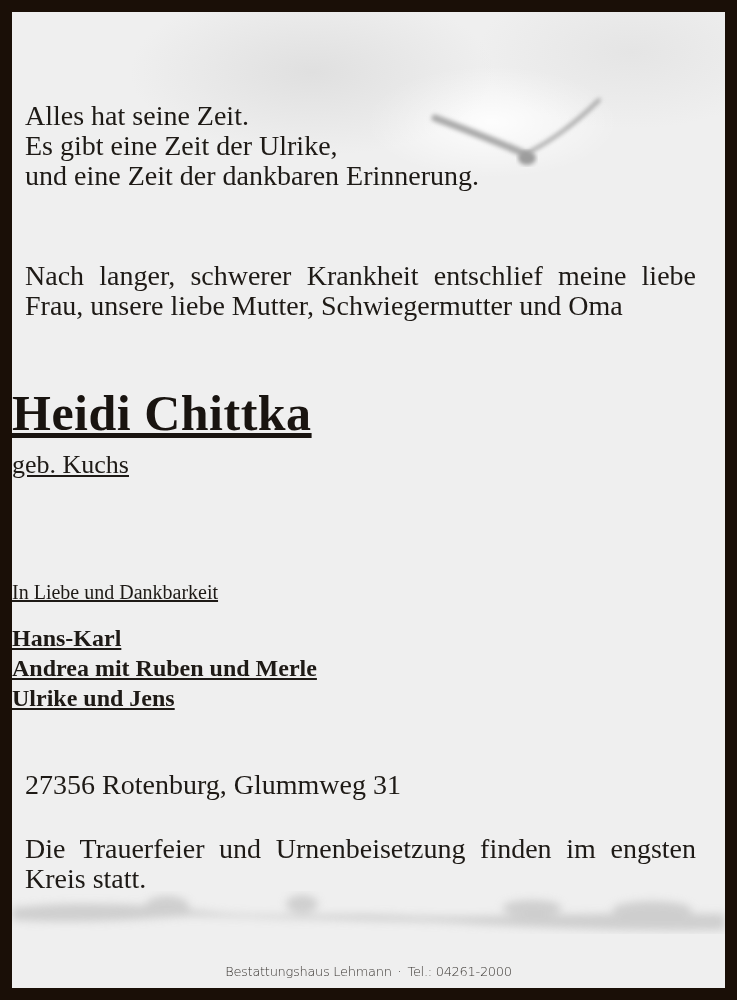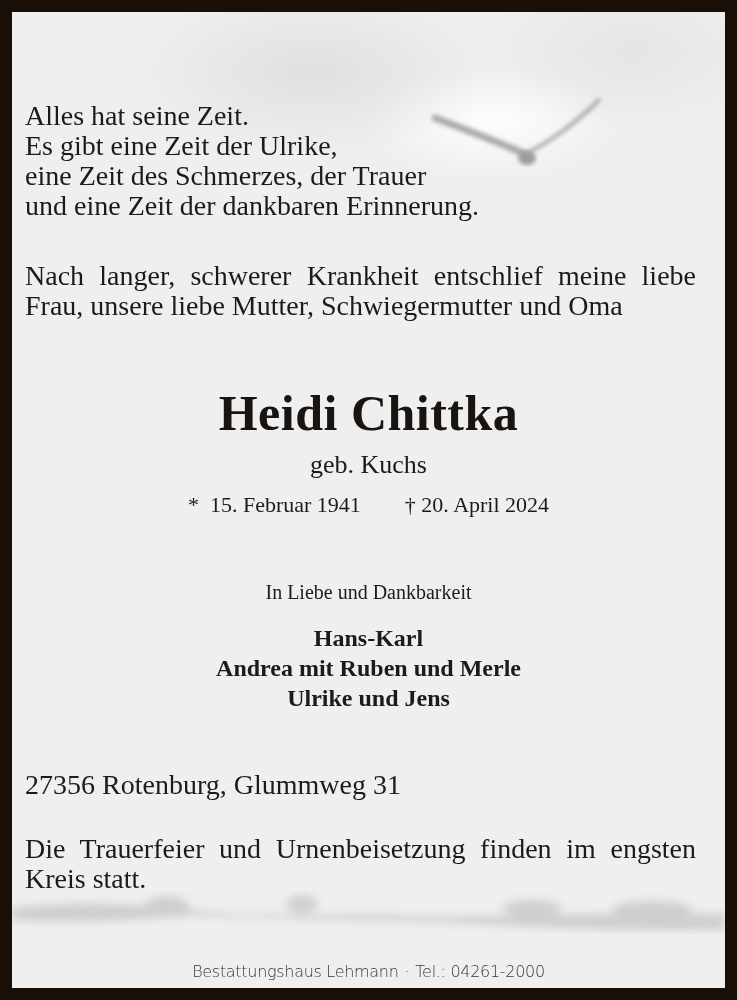--- a/index.html
+++ b/index.html
@@ -34,38 +34,38 @@
     }
     .text-block {
       position: absolute;
       left: 13px; width: 671px;
       font-size: 28px; line-height: 30px;
     }
     .poem { top: 89px; }
     .intro { top: 249px; text-align: justify; text-align-last: left; }
     .intro .line1 { display: block; text-align: justify; text-align-last: justify; }
     .center {
-      position: absolute; left: 0; width: 713px; text-align: center;
+      position: absolute; left: 0; width: 713px; text-align: left; text-decoration: underline;
     }
     .name {
       top: 371px; font-size: 50px; line-height: 60px; font-weight: bold;
       letter-spacing: 0.5px; color: #191410;
     }
     .maiden { top: 438px; font-size: 26px; line-height: 30px; }
     .dates { top: 478px; font-size: 22px; line-height: 30px; }
     .dates .gap { display: inline-block; width: 44px; }
     .thanks { top: 565px; font-size: 20px; line-height: 30px; }
     .family { top: 611px; font-size: 24px; line-height: 30px; font-weight: bold; }
     .address { top: 758px; }
     .ceremony { top: 822px; }
     .ceremony .line1 { display: block; text-align: justify; text-align-last: justify; }
     .footer {
       position: absolute; left: 0; top: 947px; width: 713px; text-align: center;
       font-family: "DejaVu Sans", sans-serif; font-weight: 200;
-      font-size: 16px; line-height: 26px; color: #3a3632;
+      font-size: 13px; line-height: 26px; color: #3a3632;
       letter-spacing: -0.3px;
     }
     .footer .sep { padding: 0 6px; }
   </style>
 </head>
 <body>
 
 <div class="paper">
 
   <svg class="bird" viewBox="0 0 190 90">
@@ -92,36 +92,31 @@
       <ellipse cx="155" cy="16" rx="22" ry="10"></ellipse>
       <ellipse cx="290" cy="14" rx="16" ry="9"></ellipse>
       <ellipse cx="520" cy="18" rx="30" ry="8"></ellipse>
       <ellipse cx="640" cy="20" rx="40" ry="9"></ellipse>
     </g>
   </svg>
 
   <div class="text-block poem">
     <div>Alles hat seine Zeit.</div>
     <div>Es gibt eine Zeit der Ulrike,</div>
-    <div>eine Zeit des Schmerzes, der Trauer</div>
     <div>und eine Zeit der dankbaren Erinnerung.</div>
   </div>
 
   <div class="text-block intro">
     <span class="line1">Nach langer, schwerer Krankheit entschlief meine liebe</span>
     <span>Frau, unsere liebe Mutter, Schwiegermutter und Oma</span>
   </div>
 
   <div class="center name">Heidi Chittka</div>
   <div class="center maiden">geb. Kuchs</div>
 
-  <div class="center dates">
-    <span>*</span>&nbsp;
-    <span>15. Februar 1941</span><span class="gap"></span><span>†</span>&nbsp;<span>20. April 2024</span>
-  </div>
 
   <div class="center thanks">In Liebe und Dankbarkeit</div>
 
   <div class="center family">
     <div>Hans-Karl</div>
     <div>Andrea mit Ruben und Merle</div>
     <div>Ulrike und Jens</div>
   </div>
 
   <div class="text-block address">27356 Rotenburg, Glummweg 31</div>

